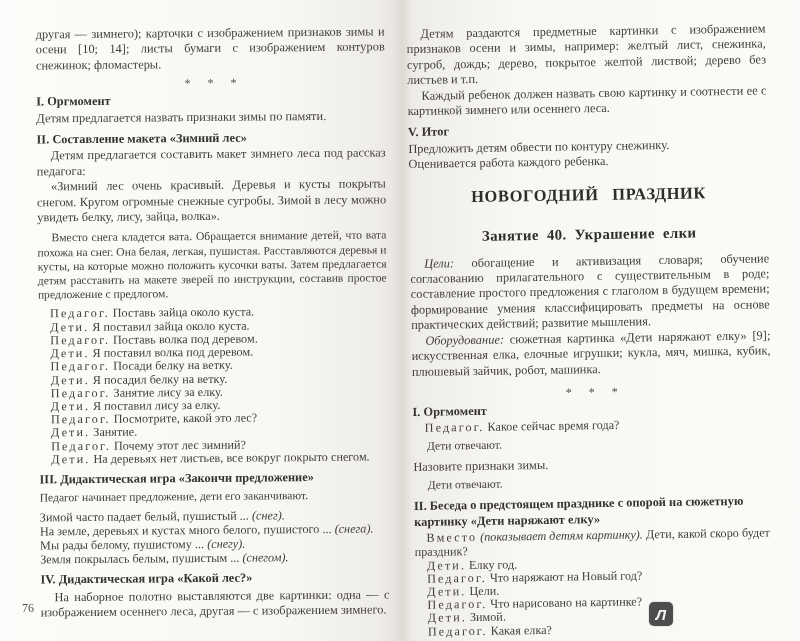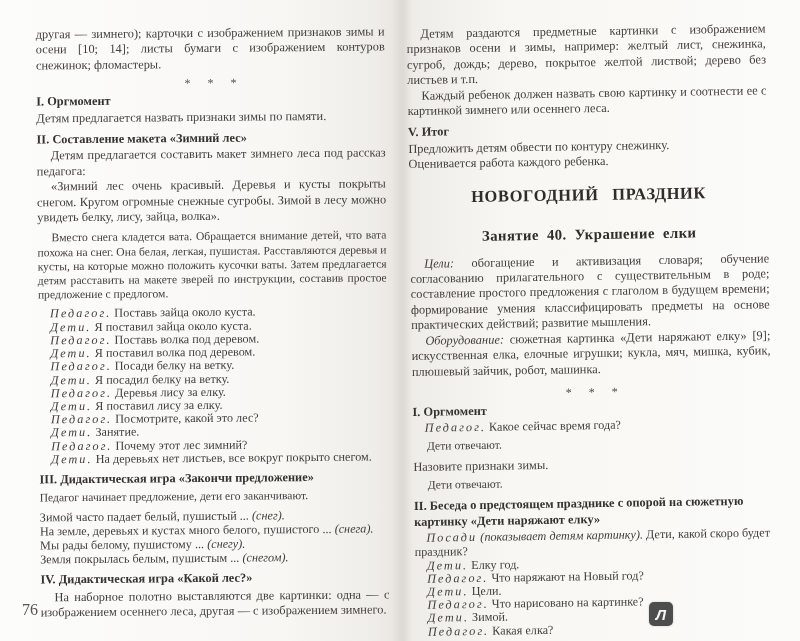--- a/index.html
+++ b/index.html
@@ -47,26 +47,26 @@
     text-align:center;font-weight:bold;color:#2f2d2a;
     font-size:14.8px;line-height:16px;word-spacing:4px;letter-spacing:.4px;
     margin-top:22px;text-indent:0;
   }
   .dlg{
     text-align:left;text-indent:12px;
     font-size:12.2px;line-height:13.2px;
   }
   .dlg-block{margin-top:5px;}
   .dlg2{line-height:14.2px;}
-  .speaker{letter-spacing:.17em;font-style:italic;}
+  .speaker{letter-spacing:.17em;}
   .ital{font-style:italic;}
   .fill{text-align:left;line-height:14.2px;font-size:12.2px;}
   .mt2{margin-top:2px;}.mt4{margin-top:4px;}.mt6{margin-top:6px;}
   .pagenum{
-    position:absolute;font-size:16px;color:#565350;
+    position:absolute;font-size:12px;color:#565350;
   }
   .pagenum-left{left:22px;top:601px;}
   .logo-badge{
     position:absolute;left:649px;top:602px;width:24px;height:24px;
     background:#4e4d4d;border-radius:5px;
     display:flex;align-items:center;justify-content:center;
     color:#f5f5f5;font-family:"Liberation Sans","DejaVu Sans",sans-serif;
     font-weight:bold;font-style:italic;font-size:15px;line-height:1;
     box-shadow:0 0 2px rgba(0,0,0,.25);
   }
@@ -91,21 +91,21 @@
 
       <p class="small indent mt6">Вместо снега кладется вата. Обращается внимание детей, что вата похожа на снег. Она белая, легкая, пушистая. Расставляются деревья и кусты, на которые можно положить кусочки ваты. Затем предлагается детям расставить на макете зверей по инструкции, составив простое предложение с предлогом.</p>
 
       <div class="dlg-block">
         <p class="dlg"><span class="speaker">Педагог.</span> <span>Поставь зайца около куста.</span></p>
         <p class="dlg"><span class="speaker">Дети.</span> <span>Я поставил зайца около куста.</span></p>
         <p class="dlg"><span class="speaker">Педагог.</span> <span>Поставь волка под деревом.</span></p>
         <p class="dlg"><span class="speaker">Дети.</span> <span>Я поставил волка под деревом.</span></p>
         <p class="dlg"><span class="speaker">Педагог.</span> <span>Посади белку на ветку.</span></p>
         <p class="dlg"><span class="speaker">Дети.</span> <span>Я посадил белку на ветку.</span></p>
-        <p class="dlg"><span class="speaker">Педагог.</span> <span>Деревья лису за елку.</span></p>
+        <p class="dlg"><span class="speaker">Педагог.</span> <span>Занятие лису за елку.</span></p>
         <p class="dlg"><span class="speaker">Дети.</span> <span>Я поставил лису за елку.</span></p>
         <p class="dlg"><span class="speaker">Педагог.</span> <span>Посмотрите, какой это лес?</span></p>
         <p class="dlg"><span class="speaker">Дети.</span> <span>Занятие.</span></p>
         <p class="dlg"><span class="speaker">Педагог.</span> <span>Почему этот лес зимний?</span></p>
         <p class="dlg"><span class="speaker">Дети.</span> <span>На деревьях нет листьев, все вокруг покрыто снегом.</span></p>
       </div>
 
       <p class="h">III. Дидактическая игра «Закончи предложение»</p>
       <p class="small noj mt4">Педагог начинает предложение, дети его заканчивают.</p>
 
@@ -140,21 +140,21 @@
       <div class="stars" style="margin-top:8px">* * *</div>
 
       <p class="h mt2">I. Оргмомент</p>
       <p class="dlg dlg2"><span class="speaker">Педагог.</span> <span>Какое сейчас время года?</span></p>
       <p class="small indent mt4">Дети отвечают.</p>
 
       <p class="noj mt6">Назовите признаки зимы.</p>
       <p class="small indent mt4">Дети отвечают.</p>
 
       <p class="h mt6">II. Беседа о предстоящем празднике с опорой на сюжетную картинку «Дети наряжают елку»</p>
-      <p class="dlg dlg2"><span class="speaker">Посади</span> <span class="ital">(показывает детям картинку).</span> <span>Дети, какой скоро будет праздник?</span></p>
+      <p class="dlg dlg2"><span class="speaker">Вместо</span> <span class="ital">(показывает детям картинку).</span> <span>Дети, какой скоро будет праздник?</span></p>
 
       <div>
         <p class="dlg"><span class="speaker">Дети.</span> <span>Елку год.</span></p>
         <p class="dlg"><span class="speaker">Педагог.</span> <span>Что наряжают на Новый год?</span></p>
         <p class="dlg"><span class="speaker">Дети.</span> <span>Цели.</span></p>
         <p class="dlg"><span class="speaker">Педагог.</span> <span>Что нарисовано на картинке?</span></p>
         <p class="dlg"><span class="speaker">Дети.</span> <span>Зимой.</span></p>
         <p class="dlg"><span class="speaker">Педагог.</span> <span>Какая елка?</span></p>
       </div>
     </div>

